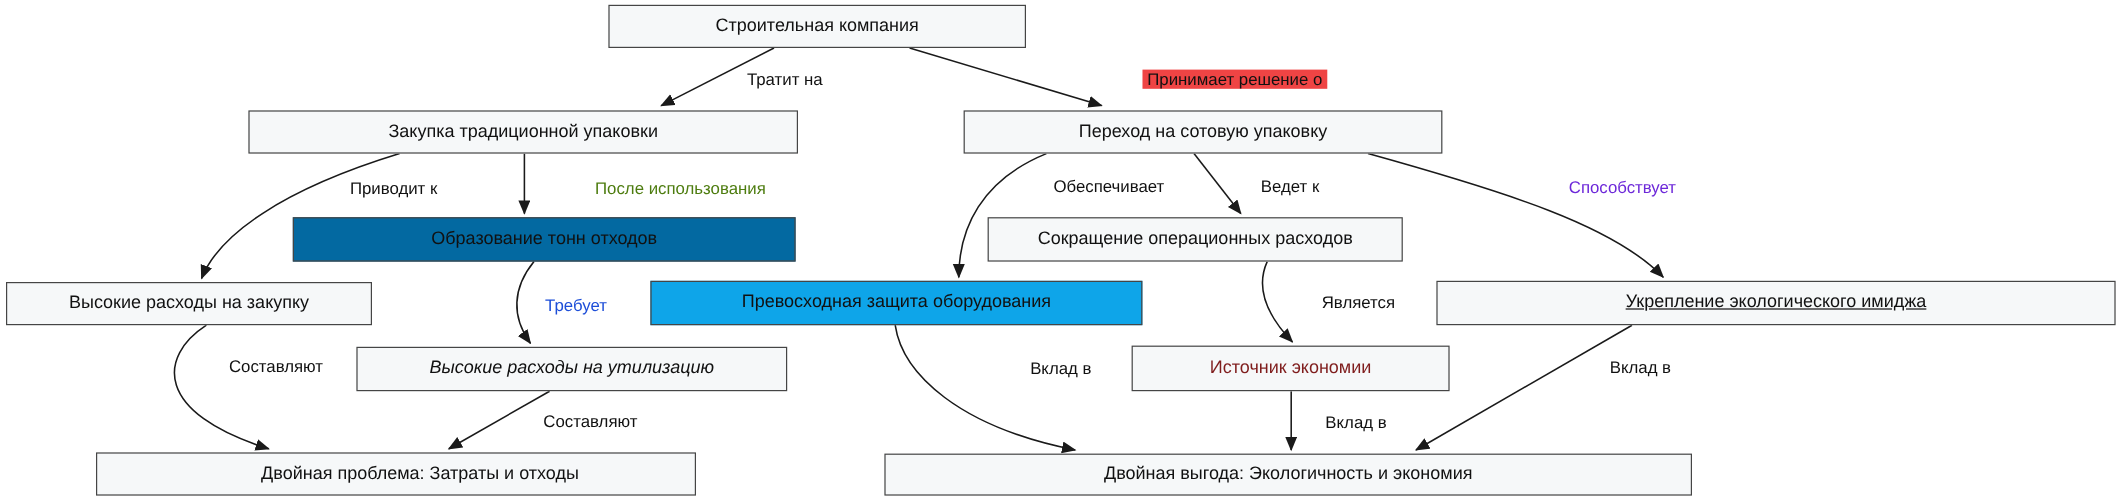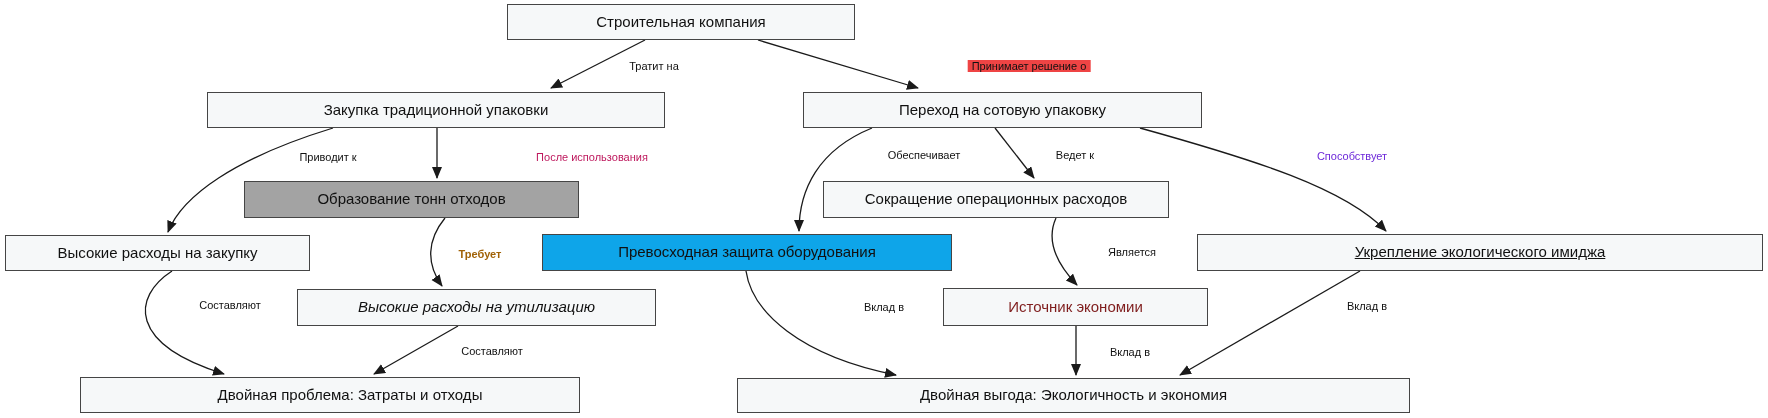--- a/index.html
+++ b/index.html
@@ -20,21 +20,21 @@
     text-align:center;
     font-size:15px;
     line-height:1.1;
     padding:2px 8px;
     border-style:solid;
     border-width:1.4px;
   }
   .edge-label{
     position:absolute;
     transform:translate(-50%,-50%);
-    font-size:11px;
+    font-size:14px;
     white-space:nowrap;
     padding:0 4px;
   }
 </style>
 </head>
 <body>
 
 <div id="canvas" style="background: rgb(255, 255, 255);">
   <svg id="edge-layer" xmlns="http://www.w3.org/2000/svg" width="1768" height="418" viewBox="0 0 1768 418">
     <defs>
@@ -56,36 +56,36 @@
         <path d="M 1056,218 C 1046,240 1056,263 1077,285" fill="none" stroke="#1a1a1a" stroke-width="1.3" marker-end="url(#arrowhead)"></path>
         <path d="M 746,271 C 752,312 800,356 896,375" fill="none" stroke="#1a1a1a" stroke-width="1.3" marker-end="url(#arrowhead)"></path>
         <path d="M 1076,326 L 1076,375" fill="none" stroke="#1a1a1a" stroke-width="1.3" marker-end="url(#arrowhead)"></path>
         <path d="M 1360,271 L 1180,375" fill="none" stroke="#1a1a1a" stroke-width="1.3" marker-end="url(#arrowhead)"></path>
       </g>
   </svg>
   <div id="node-layer">
       <div class="node" style="left: 507px; top: 4px; width: 348px; height: 36px; background: rgb(246, 248, 249); border-color: rgb(69, 69, 69); color: rgb(17, 17, 17);">Строительная компания</div>
       <div class="node" style="left: 207px; top: 92px; width: 458px; height: 36px; background: rgb(246, 248, 249); border-color: rgb(69, 69, 69); color: rgb(17, 17, 17);">Закупка традиционной упаковки</div>
       <div class="node" style="left: 803px; top: 92px; width: 399px; height: 36px; background: rgb(246, 248, 249); border-color: rgb(69, 69, 69); color: rgb(17, 17, 17);">Переход на сотовую упаковку</div>
-      <div class="node" style="left: 244px; top: 181px; width: 335px; height: 37px; background: #a3a3a3; border-color: rgb(69, 69, 69); color: rgb(17, 17, 17);">Образование тонн отходов</div>
+      <div class="node" style="left: 244px; top: 181px; width: 419px; height: 37px; background: #0369a1; border-color: rgb(69, 69, 69); color: rgb(17, 17, 17);">Образование тонн отходов</div>
       <div class="node" style="left: 823px; top: 181px; width: 346px; height: 37px; background: rgb(246, 248, 249); border-color: rgb(69, 69, 69); color: rgb(17, 17, 17);">Сокращение операционных расходов</div>
       <div class="node" style="left: 5px; top: 235px; width: 305px; height: 36px; background: rgb(246, 248, 249); border-color: rgb(69, 69, 69); color: rgb(17, 17, 17);">Высокие расходы на закупку</div>
       <div class="node" style="left: 542px; top: 234px; width: 410px; height: 37px; background: #0ea5e9; border-color: rgb(69, 69, 69); color: rgb(17, 17, 17);">Превосходная защита оборудования</div>
       <div class="node" style="left: 1197px; top: 234px; width: 566px; height: 37px; background: rgb(246, 248, 249); border-color: rgb(69, 69, 69); color: rgb(17, 17, 17); text-decoration: underline;">Укрепление экологического имиджа</div>
       <div class="node" style="left: 297px; top: 289px; width: 359px; height: 37px; background: rgb(246, 248, 249); border-color: rgb(69, 69, 69); color: rgb(17, 17, 17); font-style: italic;">Высокие расходы на утилизацию</div>
       <div class="node" style="left: 943px; top: 288px; width: 265px; height: 38px; background: rgb(246, 248, 249); border-color: rgb(69, 69, 69); color: #7f1d1d;">Источник экономии</div>
       <div class="node" style="left: 80px; top: 377px; width: 500px; height: 36px; background: rgb(246, 248, 249); border-color: rgb(69, 69, 69); color: rgb(17, 17, 17); padding-left: 48px;">Двойная проблема: Затраты и отходы</div>
       <div class="node" style="left: 737px; top: 378px; width: 673px; height: 35px; background: rgb(246, 248, 249); border-color: rgb(69, 69, 69); color: rgb(17, 17, 17);">Двойная выгода: Экологичность и экономия</div>
     </div>
   <div id="label-layer">
       <div class="edge-label" style="left: 654px; top: 66px; color: rgb(17, 17, 17); background: rgb(255, 255, 255);">Тратит на</div>
       <div class="edge-label" style="left: 1029px; top: 66px; color: rgb(17, 17, 17); background: #ef4444;">Принимает решение о</div>
       <div class="edge-label" style="left: 328px; top: 157px; color: rgb(17, 17, 17); background: rgb(255, 255, 255);">Приводит к</div>
-      <div class="edge-label" style="left: 592px; top: 157px; color: #be185d; background: rgb(255, 255, 255);">После использования</div>
-      <div class="edge-label" style="left: 480px; top: 254px; color: #a16207; background: rgb(255, 255, 255); font-weight: bold;">Требует</div>
+      <div class="edge-label" style="left: 567px; top: 157px; color: #4d7c0f; background: rgb(255, 255, 255);">После использования</div>
+      <div class="edge-label" style="left: 480px; top: 254px; color: #1d4ed8; background: rgb(255, 255, 255);">Требует</div>
       <div class="edge-label" style="left: 230px; top: 305px; color: rgb(17, 17, 17); background: rgb(255, 255, 255);">Составляют</div>
       <div class="edge-label" style="left: 492px; top: 351px; color: rgb(17, 17, 17); background: rgb(255, 255, 255);">Составляют</div>
       <div class="edge-label" style="left: 924px; top: 155px; color: rgb(17, 17, 17); background: rgb(255, 255, 255);">Обеспечивает</div>
       <div class="edge-label" style="left: 1075px; top: 155px; color: rgb(17, 17, 17); background: rgb(255, 255, 255);">Ведет к</div>
       <div class="edge-label" style="left: 1329px; top: 156px; color: #6d28d9; background: rgb(255, 255, 255); margin-left: 23px;">Способствует</div>
       <div class="edge-label" style="left: 1132px; top: 252px; color: rgb(17, 17, 17); background: rgb(255, 255, 255);">Является</div>
       <div class="edge-label" style="left: 884px; top: 307px; color: rgb(17, 17, 17); background: rgb(255, 255, 255);">Вклад в</div>
       <div class="edge-label" style="left: 1130px; top: 352px; color: rgb(17, 17, 17); background: rgb(255, 255, 255);">Вклад в</div>
       <div class="edge-label" style="left: 1367px; top: 306px; color: rgb(17, 17, 17); background: rgb(255, 255, 255);">Вклад в</div>
     </div>

